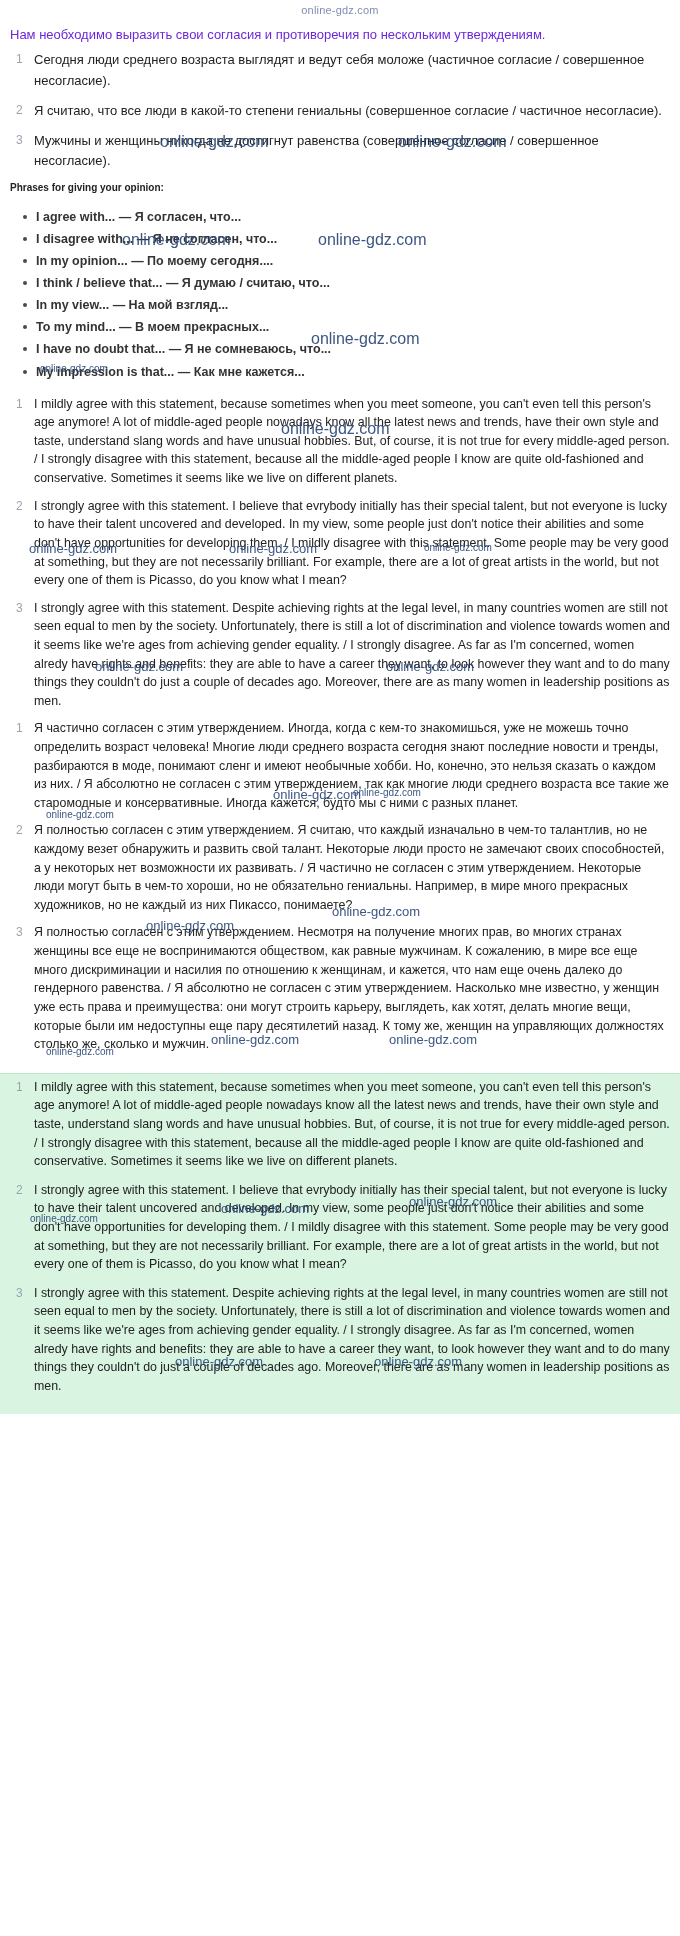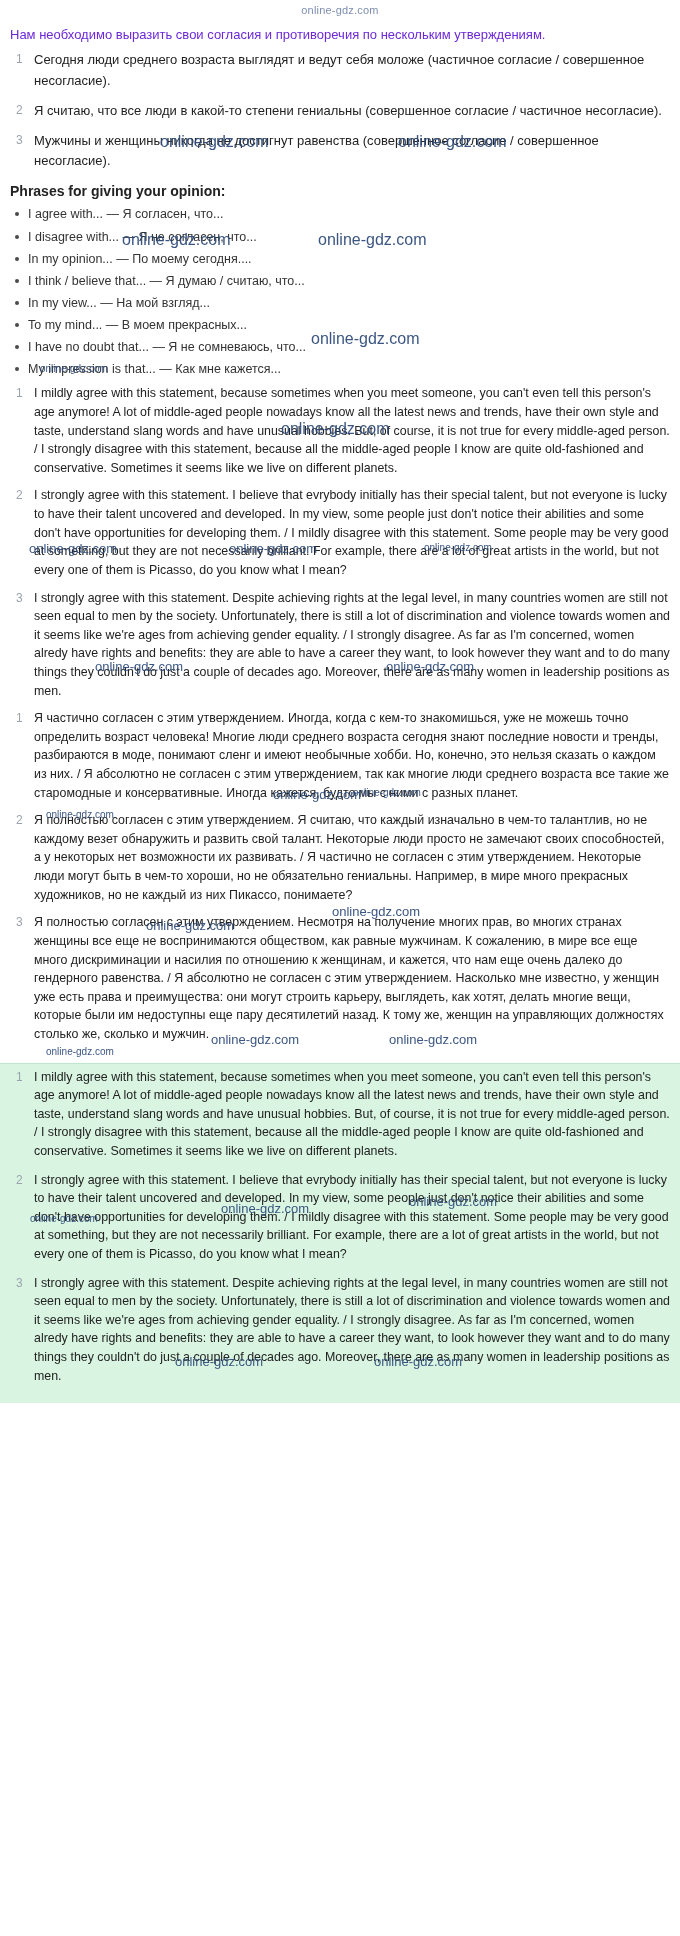--- a/index.html
+++ b/index.html
@@ -47,27 +47,28 @@
   }
   ol.tasks li .num {
     position: absolute;
     left: 8px;
     top: 0;
     color: #9aa3ad;
     font-size: 12px;
   }
   .phrases-title {
     font-weight: bold;
-    font-size: 14px;
+    font-size: 10px;
     padding: 0 2px 2px 2px;
   }
   ul.phrases {
     list-style: none;
-    margin: 0;
+    margin: 8px;
     padding: 0 2px 4px 2px;
+    font-weight: bold;
   }
   ul.phrases li {
     position: relative;
     padding: 2px 0 2px 18px;
     font-size: 12.5px;
     color: #333;
   }
   ul.phrases li:before {
     content: "";
     position: absolute;

